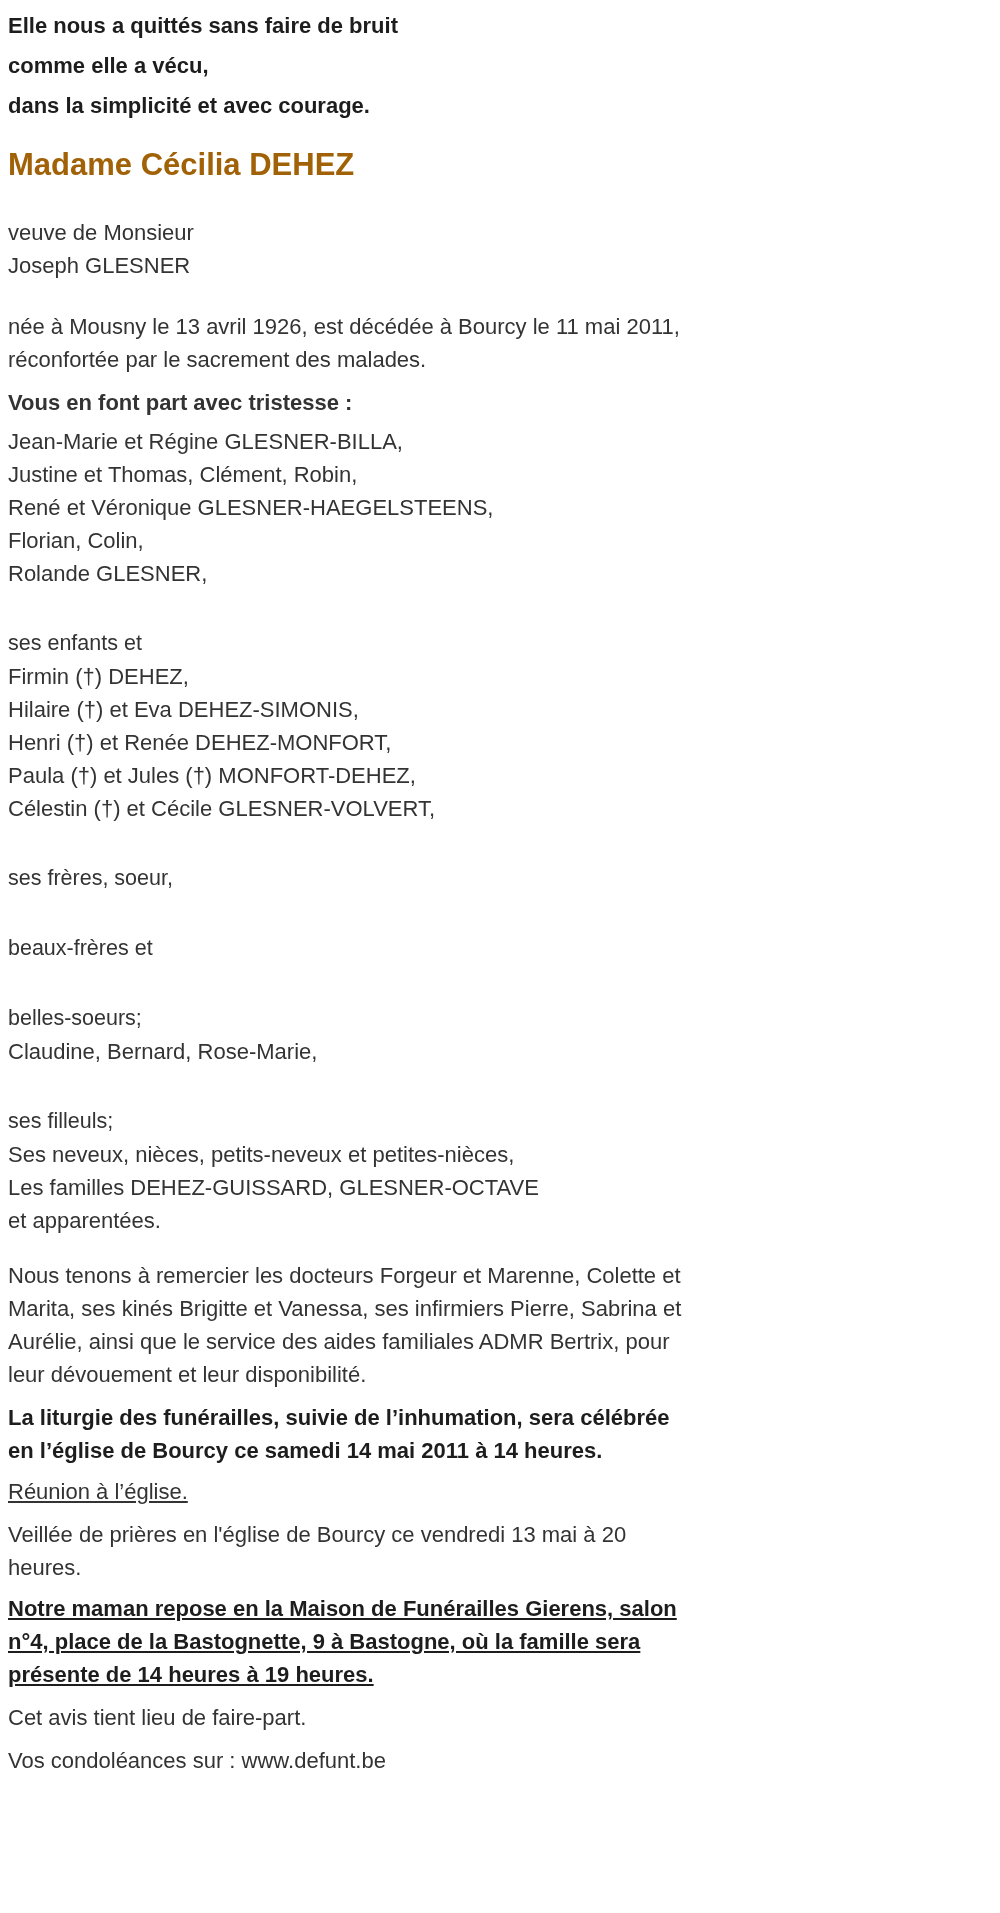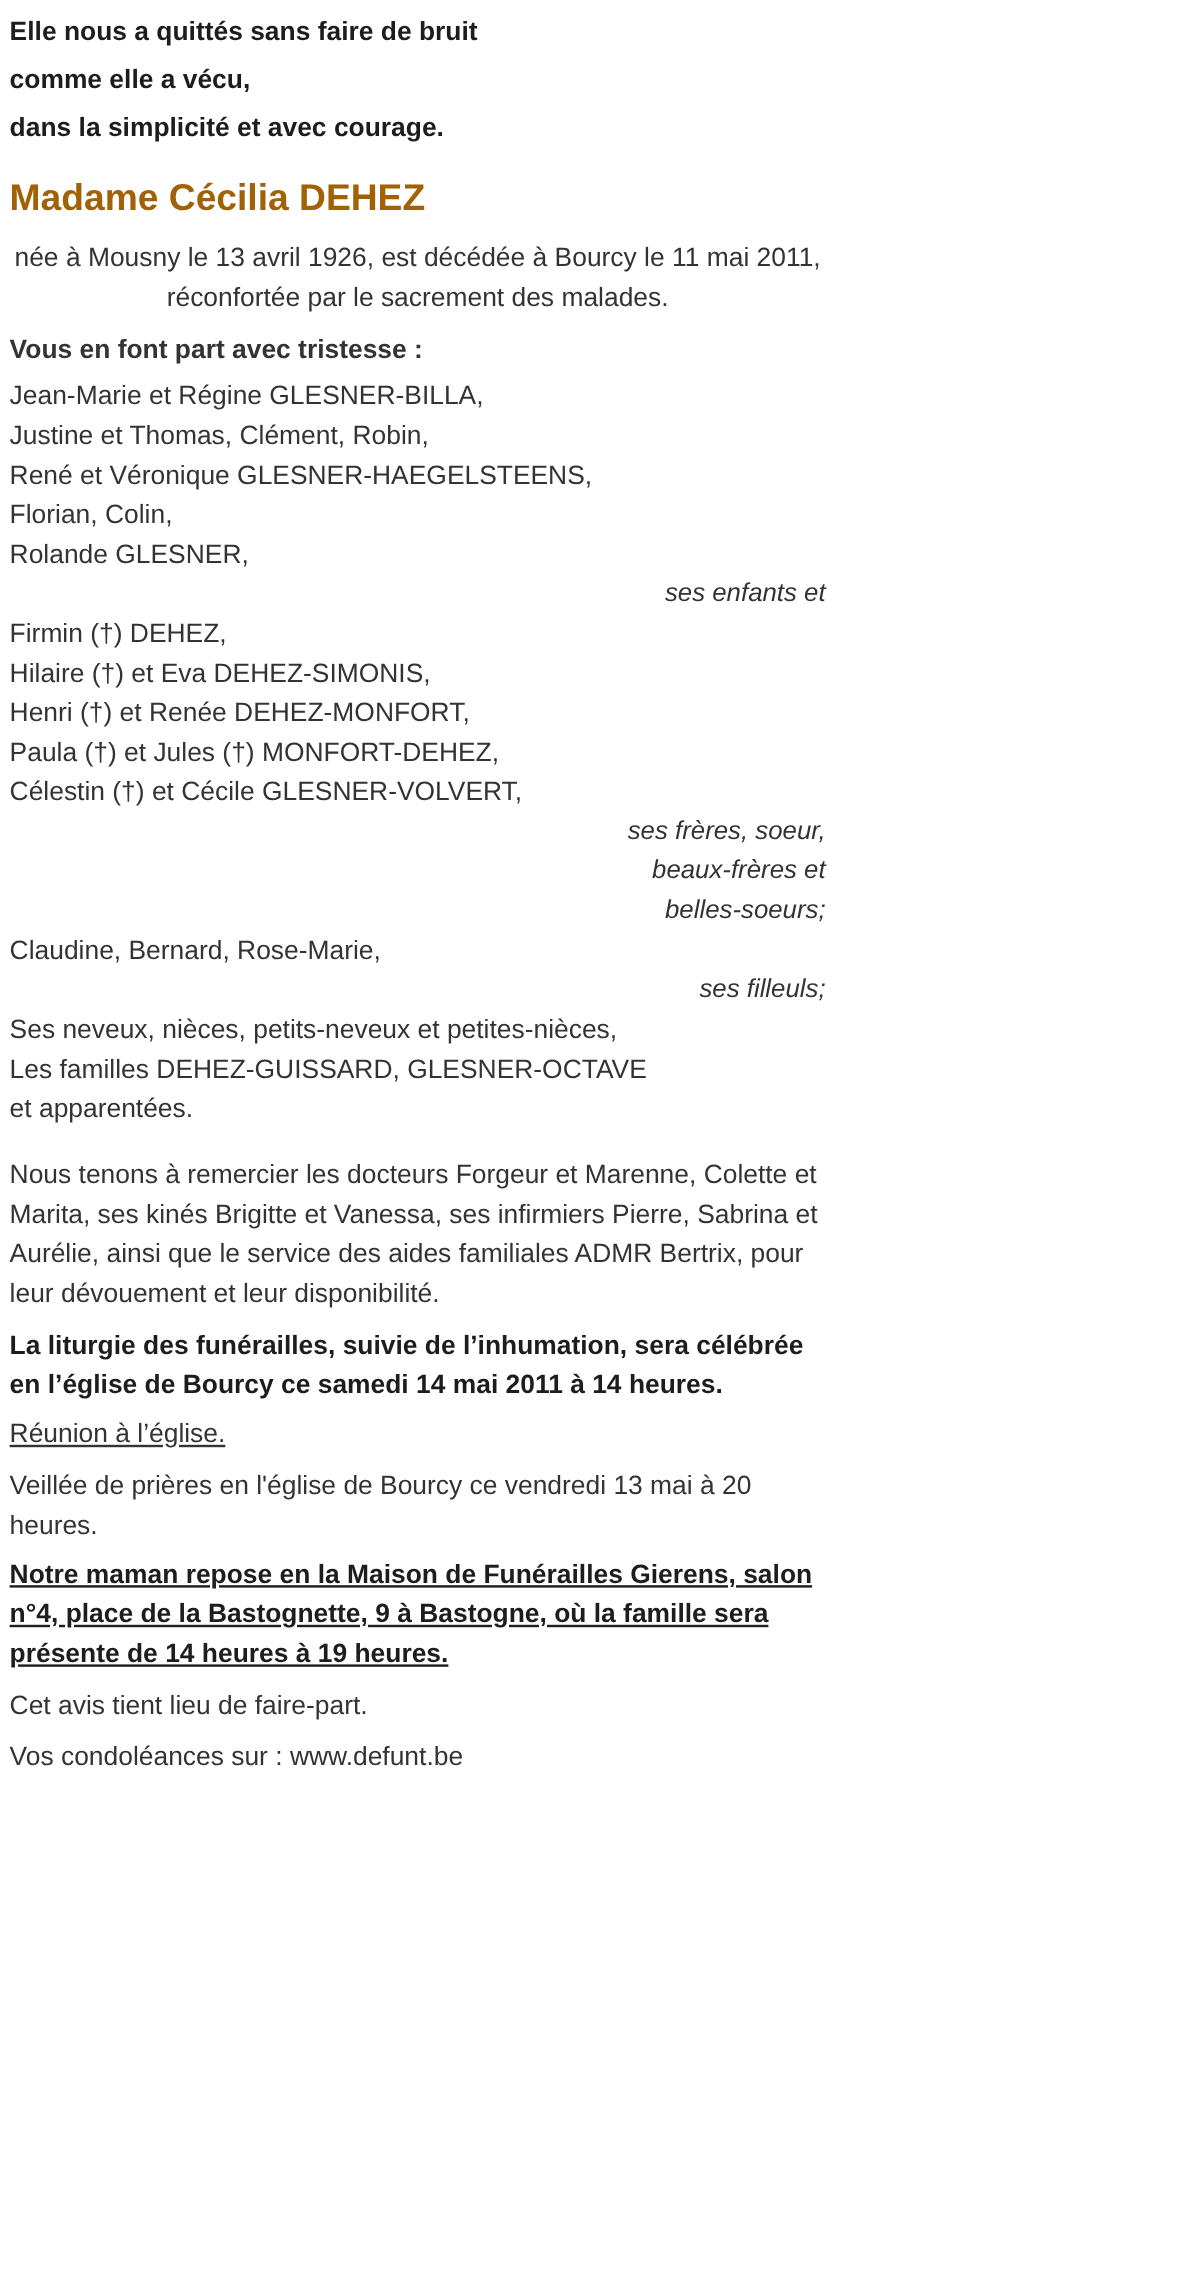--- a/index.html
+++ b/index.html
@@ -44,28 +44,28 @@
   .para {
     font-size: 22px;
     line-height: 33px;
     color: #333333;
   }
   .bold {
     font-weight: 700;
     color: #1d1d1d;
   }
   .right-label {
-    text-align: right;
-    font-style: italic;
+    text-align: left;
     font-size: 21.5px;
     line-height: 33px;
     color: #333333;
+    margin-top: 37px;
   }
   .mt-widow   { margin-top: 30px; }
-  .mt-birth   { margin-top: 12px; text-align: center; }
+  .mt-birth   { margin-top: 28px; }
   .mt-announce{ margin-top: 10px; font-weight: bold; }
   .mt-list    { margin-top: 6px; }
   .mt-thanks  { margin-top: 22px; }
   .mt-sm      { margin-top: 8px; text-decoration: underline; }
   .mt-xs      { margin-top: 10px; }
 
   .condolences-link { color: #333333; text-decoration: none; cursor: pointer; }
 </style>
 </head>
 <body>
@@ -73,20 +73,24 @@
 <div class="page">
 
   <header>
     <p class="intro-line">Elle nous a quittés sans faire de bruit</p>
     <p class="intro-line">comme elle a vécu,</p>
     <p class="intro-line">dans la simplicité et avec courage.</p>
   </header>
 
   <h1 class="deceased-name">Madame Cécilia DEHEZ</h1>
 
+  <div class="mt-widow">
+    <p class="line">veuve de Monsieur</p>
+    <p class="line">Joseph GLESNER</p>
+  </div>
 
   <p class="para mt-birth">née à Mousny le 13 avril 1926, est décédée à Bourcy le 11 mai 2011, réconfortée par le sacrement des malades.</p>
 
   <p class="line mt-announce">Vous en font part avec tristesse :</p>
 
   <div class="mt-list">
     <p class="line">Jean-Marie et Régine GLESNER-BILLA,</p>
     <p class="line">Justine et Thomas, Clément, Robin,</p>
     <p class="line">René et Véronique GLESNER-HAEGELSTEENS,</p>
     <p class="line">Florian, Colin,</p>

